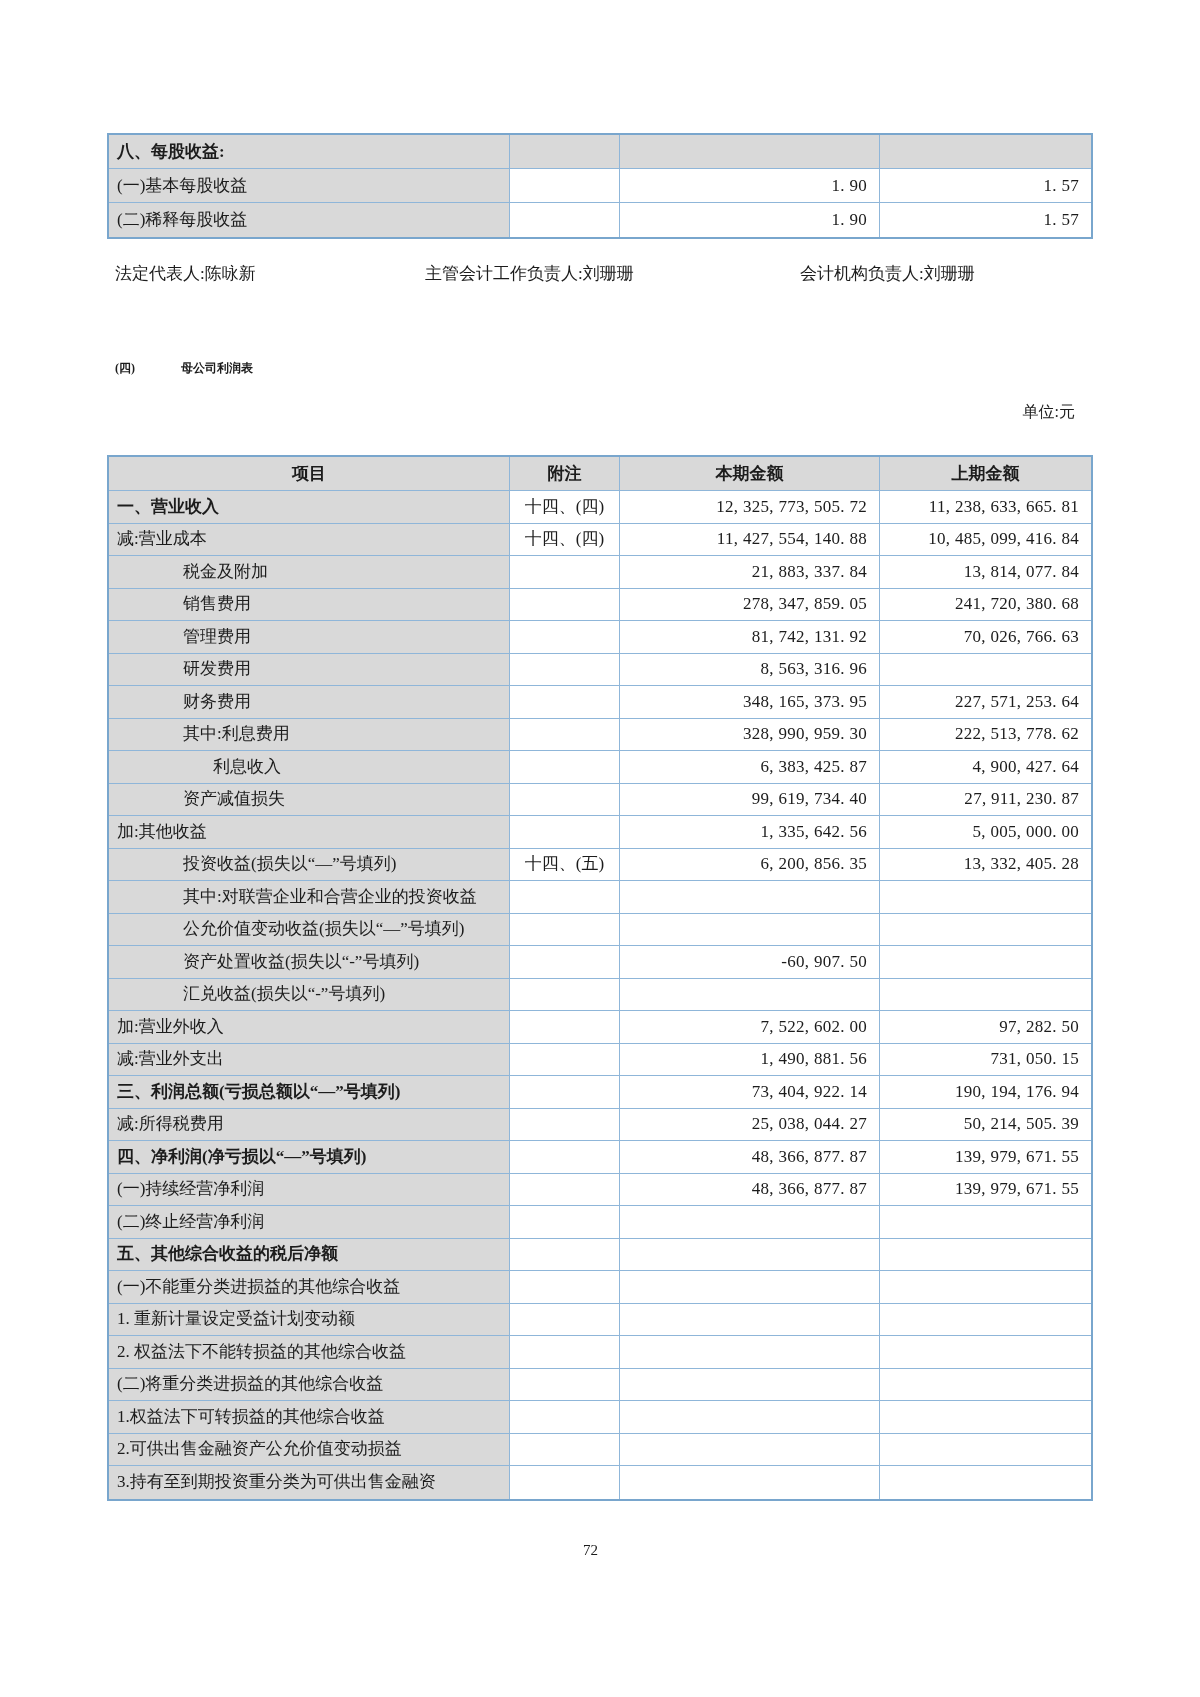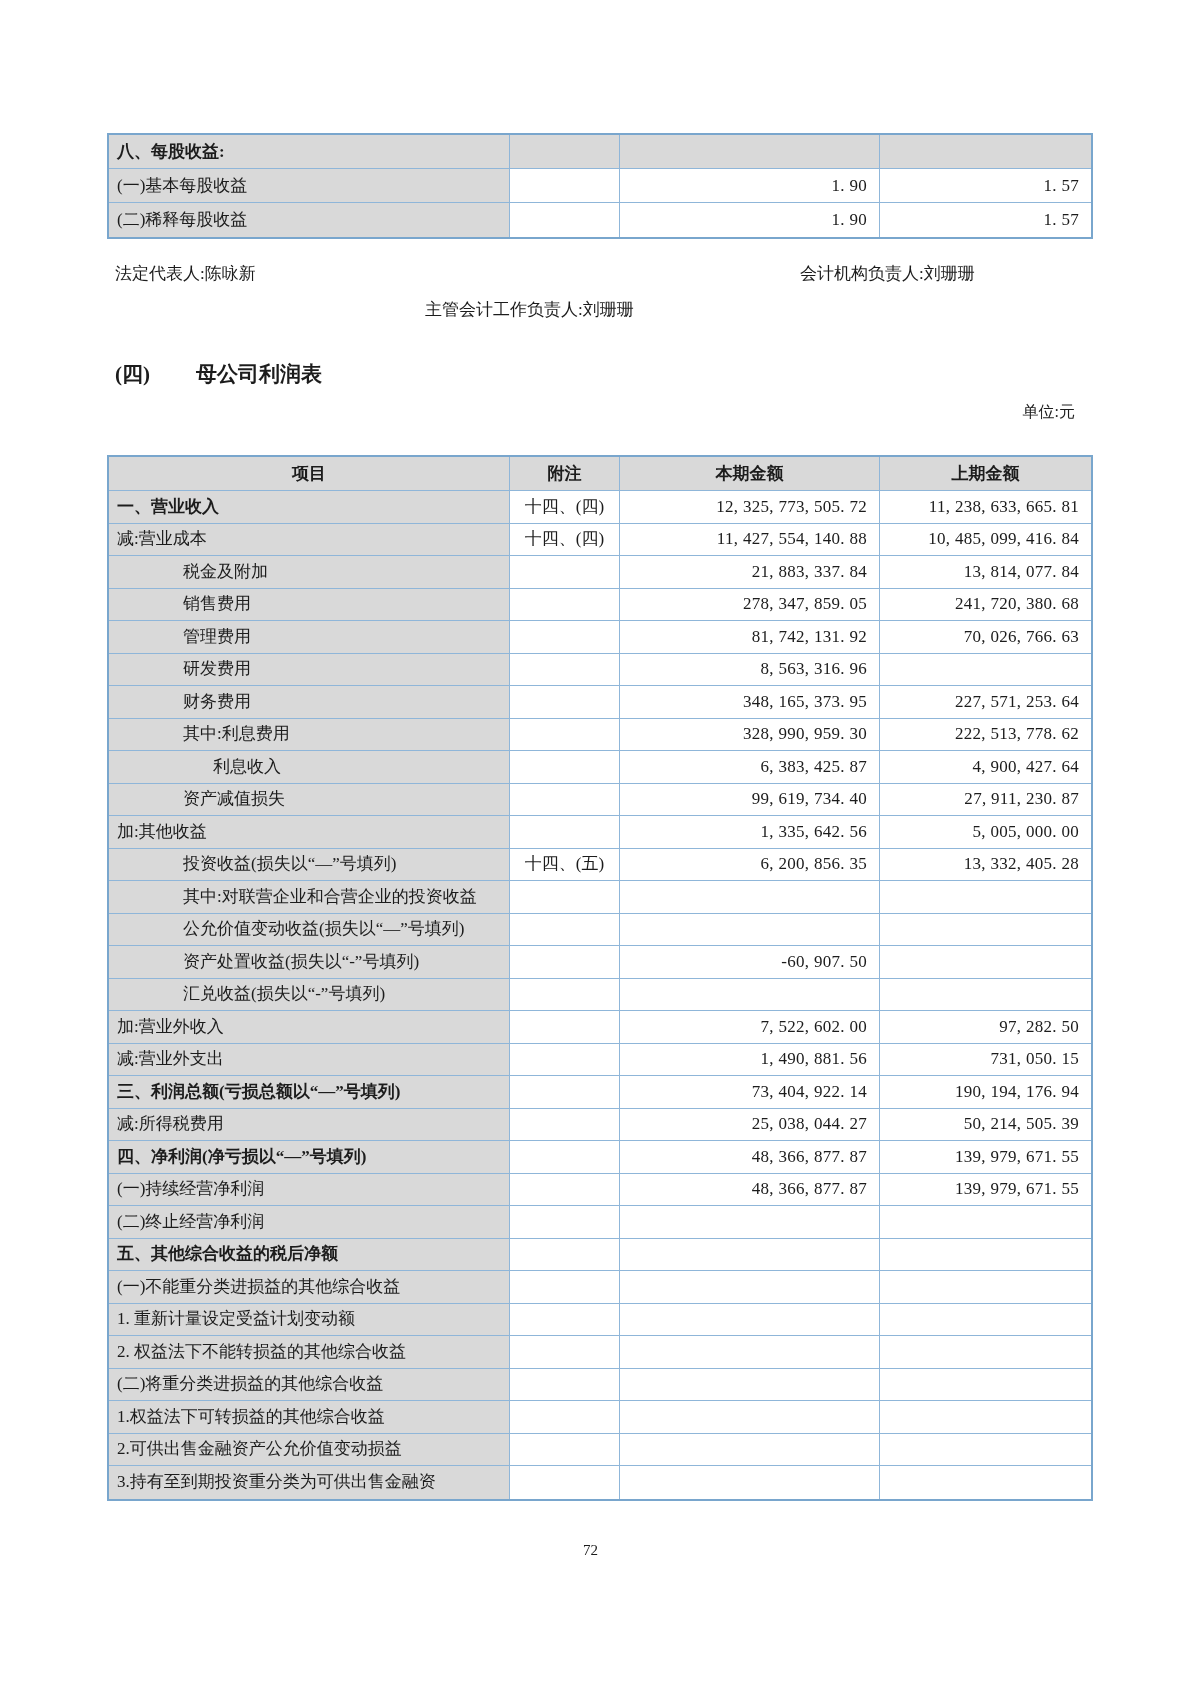--- a/index.html
+++ b/index.html
@@ -29,24 +29,24 @@
   #eps-table .trow { height:34px;border-radius:14px; }
 
   #income-table { top:455px; }
   #income-table .trow { height:32.5px; }
   #income-table .trow.head { height:34px; }
 
   
   #signature-line { top:262px; left:0; width:1200px; height:24px; font-size:17px; }
   #signature-line span { position:absolute; white-space:nowrap; }
   #sig-legal { left:115px; }
-  #sig-chief { left:425px;margin-top:36px; }
+  #sig-chief { left:425px; }
   #sig-org   { left:800px; }
 
-  #section-heading { top:360px; left:115px; font-size:21px; font-weight:bold; }
+  #section-heading { top:360px; left:115px; font-size:12px; font-weight:bold; }
   #section-heading .idx { display:inline-block; margin-right:46px; }
 
   #unit-label { top:402px; right:125px; font-size:16px; }
 
   #page-number { top:1542px; left:0; width:1181px; text-align:center; font-size:15px; }
 </style>
 </head>
 <body>
 
 <div id="eps-table" class="tbl">

